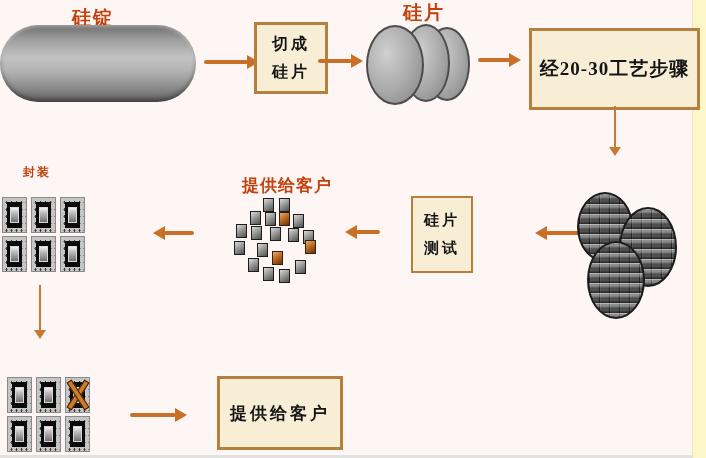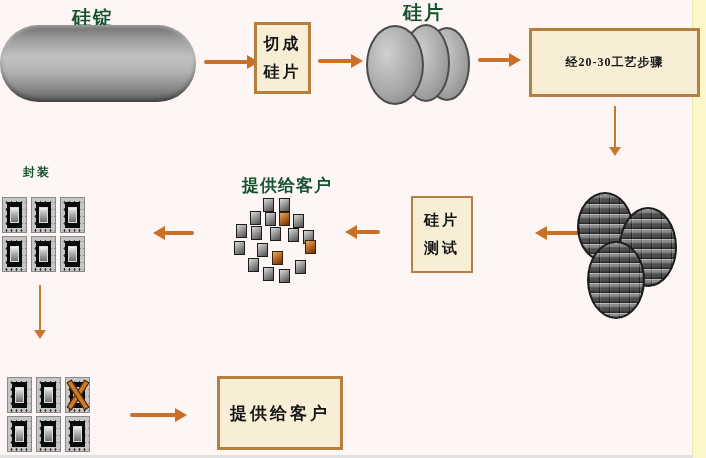--- a/index.html
+++ b/index.html
@@ -8,21 +8,21 @@
     position:relative; width:706px; height:458px;
     background:#fdf6f4; overflow:hidden;
   }
   .abs { position:absolute; }
 
   
   .right-strip { right:0; top:0; width:13px; height:458px; background:#fbf7c9; border-left:1px solid #f0e6b2; }
   .bottom-edge { left:0; bottom:0; width:693px; height:3px; background:#e3e0e0; }
 
   
-  .lbl { color:#14532d; font-weight:bold; white-space:nowrap; letter-spacing:2px; }
+  .lbl { color:#c2410c; font-weight:bold; white-space:nowrap; letter-spacing:2px; }
 
   
   .pbox {
     background:#f8eed6; border:3px solid #b5803d; box-sizing:border-box;
     display:flex; flex-direction:column; align-items:center; justify-content:center;
     color:#141414; font-weight:bold; text-align:center;
   }
   .pbox .line { letter-spacing:3px; }
 
   
@@ -115,35 +115,35 @@
 <div id="canvas">
 
   <div class="abs right-strip"></div>
   <div class="abs bottom-edge"></div>
 
   <div class="abs lbl" style="left:72px; top:5px; font-size:19px;">硅锭</div>
   <div class="abs ingot"></div>
 
   <div class="ar right" style="left:204px; top:62px; width:54px;"></div>
 
-  <div class="abs pbox" style="left:254px; top:22px; width:57px; height:72px; font-size:16px; gap:7px;">
+  <div class="abs pbox" style="left:254px; top:22px; width:74px; height:72px; font-size:16px; gap:7px;">
     <span class="line">切成</span>
     <span class="line">硅片</span>
   </div>
 
   <div class="ar right" style="left:318px; top:61px; width:44px;"></div>
 
   <div class="abs lbl" style="left:403px; top:0px; font-size:19px;">硅片</div>
   <div class="abs wafer" style="left:424px; top:27px; width:46px; height:74px; z-index:1;"></div>
   <div class="abs wafer" style="left:402px; top:24px; width:48px; height:78px; z-index:2;"></div>
   <div class="abs wafer" style="left:366px; top:25px; width:58px; height:80px; z-index:3;"></div>
 
   <div class="ar right" style="left:478px; top:60px; width:42px;"></div>
 
-  <div class="abs pbox" style="left:529px; top:28px; width:171px; height:69px; font-size:12px;">
+  <div class="abs pbox" style="left:529px; top:28px; width:171px; height:82px; font-size:19px;">
     <span class="line" style="letter-spacing:1px;">经20-30工艺步骤</span>
   </div>
 
   <div class="ar down" style="left:615px; top:106px; height:49px;"></div>
 
   <div class="abs gwafer" style="left:577px; top:192px; width:56px; height:70px; z-index:1;"></div>
   <div class="abs gwafer" style="left:619px; top:207px; width:58px; height:80px; z-index:1;"></div>
   <div class="abs gwafer" style="left:587px; top:241px; width:58px; height:78px; z-index:2;"></div>
 
   <div class="ar left" style="left:536px; top:233px; width:44px;"></div>

